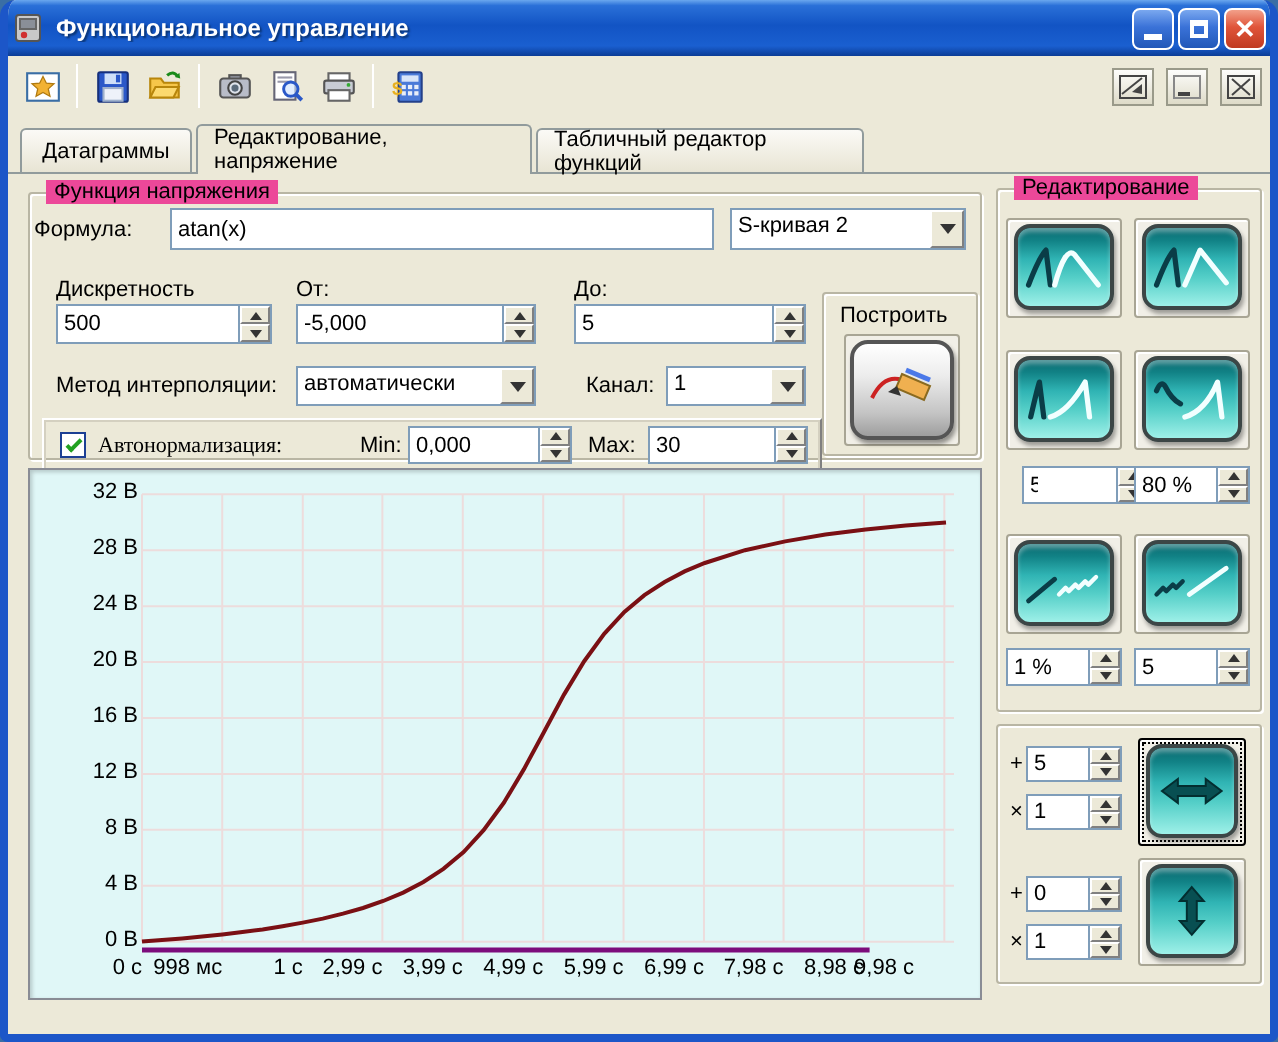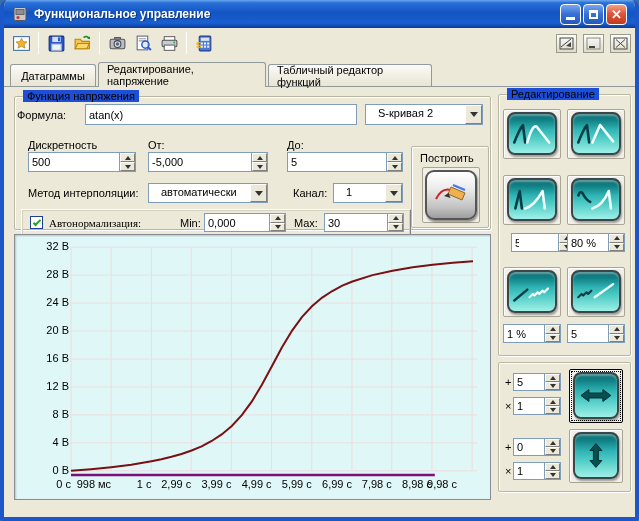--- a/index.html
+++ b/index.html
@@ -6,21 +6,21 @@
   *{box-sizing:border-box;}
   body{font-family:"Liberation Sans",sans-serif;font-size:11px;color:#000;}
 
   .window{position:relative;width:639px;height:521px;
     border-left:4px solid #1c56c8;border-right:4px solid #1c56c8;border-bottom:4px solid #1c56c8;
     border-radius:8px 8px 4px 4px;background:#ece9d8;overflow:hidden;}
 
   
   .titlebar{position:absolute;left:-4px;top:0;width:639px;height:28px;
     background:linear-gradient(180deg,#6aa7ee 0%,#2a70d8 10%,#1254c4 45%,#1a5fd0 82%,#0b3c96 100%);
-    border-radius:7px 7px 0 0;display:flex;align-items:center;padding:0 12px;}
+    border-radius:7px 7px 0 0;display:flex;align-items:center;padding:0 6px;}
   .title-text{color:#fff;font-weight:bold;font-size:12px;margin-left:6px;flex:1;
     text-shadow:1px 1px 1px #0a3577;white-space:nowrap;overflow:hidden;}
   .winbtn{width:21px;height:21px;border-radius:4px;margin-left:2px;border:1px solid #fff;
     background:linear-gradient(180deg,#7aa8ef 0%,#3a72d8 45%,#2258b8 100%);
     display:flex;align-items:center;justify-content:center;cursor:default;}
   .winbtn.close{background:linear-gradient(180deg,#f2a08a 0%,#e0553a 45%,#c03a20 100%);}
   .g-min{width:9px;height:3px;background:#fff;margin-top:9px;}
   .g-max{width:9px;height:9px;border:2px solid #fff;border-top-width:3px;}
   .g-close{color:#fff;font-weight:bold;font-size:13px;line-height:13px;}
 
@@ -38,34 +38,34 @@
   .tabstrip{position:absolute;left:6px;top:61px;height:25px;display:flex;align-items:flex-end;z-index:3;}
   .tab{height:22px;border:1px solid #919b9c;border-bottom:none;border-radius:3px 3px 0 0;
     background:linear-gradient(180deg,#fbfaf6,#e8e5d4);display:flex;align-items:center;justify-content:center;
     padding:0 8px;margin-right:2px;position:relative;top:0;}
   .tab.active{height:25px;background:#ece9d8;z-index:4;top:1px;}
   .page{position:absolute;left:0;top:86px;width:631px;height:431px;border-top:1px solid #919b9c;background:#ece9d8;}
 
   
   .group{position:absolute;border:1px solid #b9b6a4;border-radius:2px;
     box-shadow:inset 1px 1px 0 #fff, 1px 1px 0 #fff;}
-  .legend{position:absolute;top:-7px;left:8px;background:#1d4ed8;padding:0 4px;line-height:12px;}
+  .legend{position:absolute;top:-7px;left:8px;background:#ec4899;padding:0 4px;line-height:12px;}
 
   .lbl{position:absolute;white-space:nowrap;}
 
   
   .field,.spin,.combo{position:absolute;background:#fff;border:1px solid #7f9db9;display:flex;}
   .spin input,.field input{border:none;outline:none;flex:1;min-width:0;font:11px "Liberation Sans",sans-serif;
     padding:2px 3px;background:#fff;}
   .spin-btns{width:16px;display:flex;flex-direction:column;border-left:1px solid #7f9db9;}
   .sb{flex:1;background:#ece9d8;border:1px solid;border-color:#fff #808080 #808080 #fff;
     display:flex;align-items:center;justify-content:center;}
   .arr-up{width:0;height:0;border-left:3px solid transparent;border-right:3px solid transparent;border-bottom:4px solid #333;}
   .arr-dn{width:0;height:0;border-left:3px solid transparent;border-right:3px solid transparent;border-top:4px solid #333;}
-  .combo-text{flex:1;padding:2px 12px;white-space:nowrap;overflow:hidden;}
+  .combo-text{flex:1;padding:2px 3px;white-space:nowrap;overflow:hidden;}
   .combo-btn{width:17px;background:#ece9d8;border:1px solid;border-color:#fff #808080 #808080 #fff;
     display:flex;align-items:center;justify-content:center;}
   .combo-btn .arr-dn{border-left-width:4px;border-right-width:4px;border-top-width:5px;}
 
   .inset{position:absolute;border:1px solid;border-color:#fff #808080 #808080 #fff;
     box-shadow:0 0 0 1px #d4d0c0 inset;}
   .checkbox{position:absolute;width:13px;height:13px;background:#fff;border:1px solid #1c3f94;
     display:flex;align-items:center;justify-content:center;}
   .check{width:8px;height:4px;border-left:2px solid #21a121;border-bottom:2px solid #21a121;
     transform:rotate(-45deg);margin-top:-2px;}

